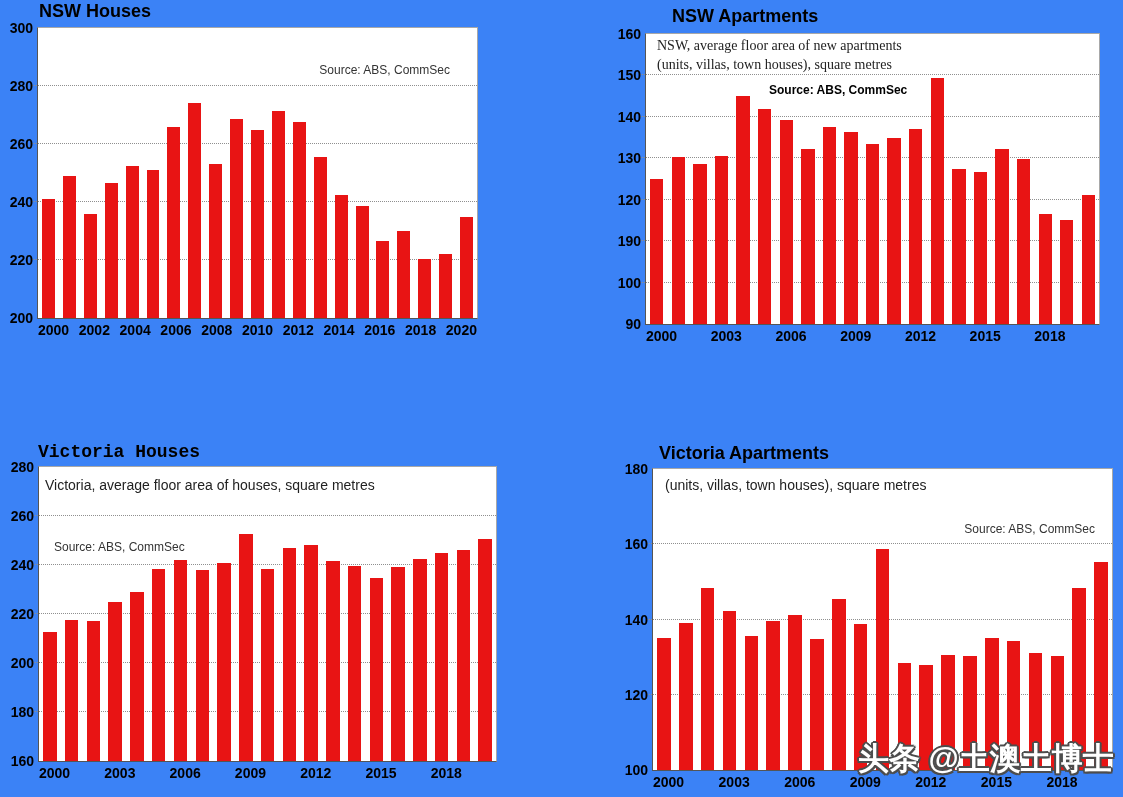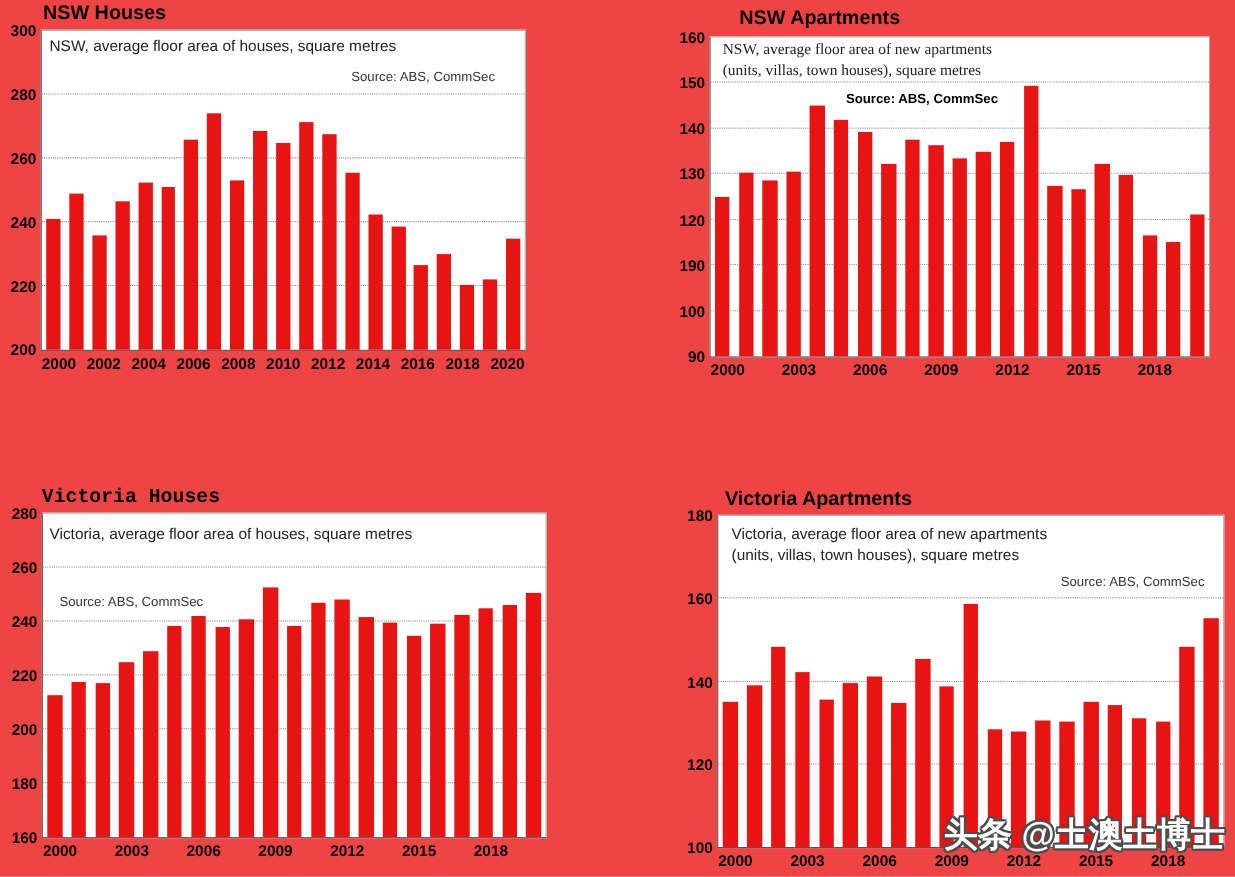--- a/index.html
+++ b/index.html
@@ -2,21 +2,21 @@
 <html><head>
 <meta charset="utf-8">
 <style>
   * { box-sizing: border-box; margin: 0; padding: 0; }
   html, body { background: #fff; }
   body {
     width: 1123px; height: 797px;
     font-family: "Liberation Sans", sans-serif;
     position: relative; overflow: hidden;
   }
-  .page { position: absolute; inset: 0; background: #ef4444; }
+  .page { position: absolute; inset: 0; background: #3b82f6; }
 
   .chart { position: absolute; }
   .plot {
     position: absolute; inset: 0;
     border: 1px solid #a8a8a8;
     border-left: 1px solid #555;
     border-bottom: 1px solid #555;
     background: #fff;
   }
   .title {
@@ -215,24 +215,20 @@
           <div class="xlabel-slot"></div>
           <div class="xlabel-slot">
             <span>2018</span>
           </div>
           <div class="xlabel-slot"></div>
           <div class="xlabel-slot">
             <span>2020</span>
           </div>
         </div>
       </div>
-    <div class="subtitle">
-      <div>NSW, average floor area of houses, square metres</div>
-      <div></div>
-    </div>
     <div class="source">Source: ABS, CommSec</div>
   </section>
 
   <section class="chart c2">
     <h2 class="title">NSW Apartments</h2>
     <div class="plot">
         <div class="ylabel" style="bottom: 0%; text-align: right;">90</div>
         <div class="gridline" style="bottom: 14.2857%;"></div>
         <div class="ylabel" style="bottom: 14.2857%;">100</div>
         <div class="gridline" style="bottom: 28.5714%;"></div>
@@ -589,21 +585,20 @@
           <div class="xlabel-slot"></div>
           <div class="xlabel-slot"></div>
           <div class="xlabel-slot">
             <span>2018</span>
           </div>
           <div class="xlabel-slot"></div>
           <div class="xlabel-slot"></div>
         </div>
       </div>
     <div class="subtitle">
-      <div>Victoria, average floor area of new apartments</div>
       <div>(units, villas, town houses), square metres</div>
     </div>
     <div class="source">Source: ABS, CommSec</div>
   </section>
 
   <div class="watermark">头条 @土澳土博士</div>
 
 </div>
 
 </body></html>

